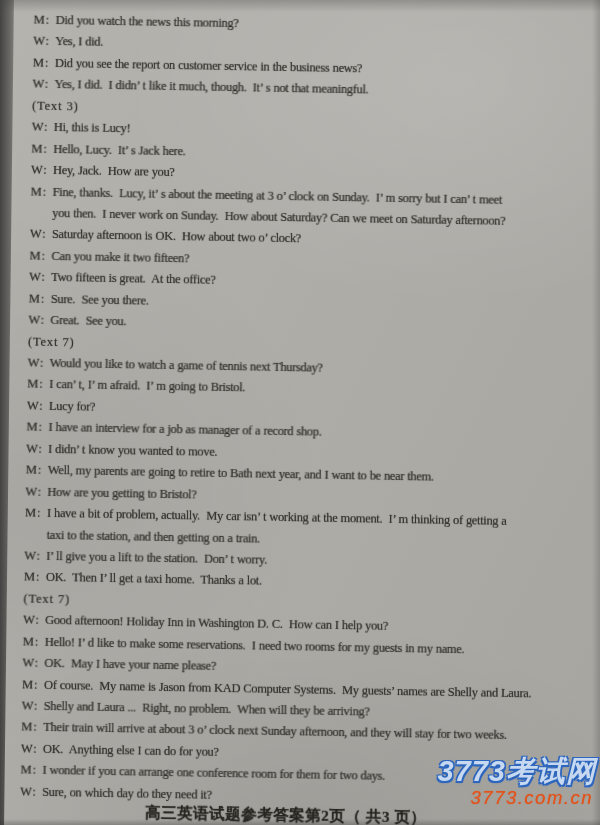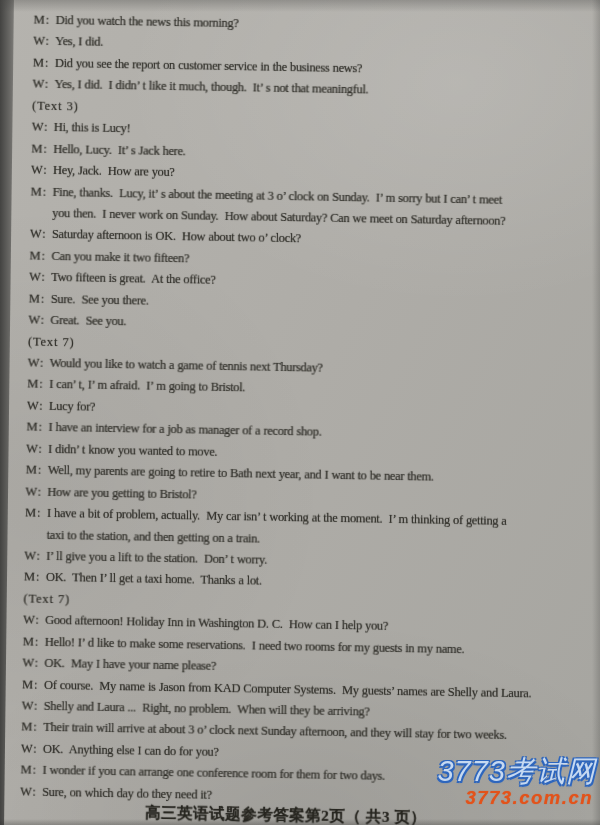--- a/index.html
+++ b/index.html
@@ -34,27 +34,27 @@
     clip-path:polygon(0 0,14px 0,4px 100%,0 100%);
   }
   .edge-top{position:absolute;top:0;left:0;width:100%;height:12px;pointer-events:none;
     background:linear-gradient(to bottom,rgba(70,70,68,0.32),rgba(70,70,68,0));}
   .edge-right{position:absolute;top:0;right:0;width:8px;height:100%;pointer-events:none;
     background:linear-gradient(to left,rgba(60,60,58,0.25),rgba(60,60,58,0));}
   .edge-bottom{position:absolute;bottom:0;left:0;width:100%;height:6px;pointer-events:none;
     background:linear-gradient(to top,rgba(40,40,38,0.28),rgba(40,40,38,0));}
   .wm-title{
     position:absolute;top:753px;right:4px;
-    font-family:"Liberation Sans",sans-serif;font-weight:normal;font-style:italic;
+    font-family:"Liberation Sans",sans-serif;font-weight:bold;font-style:italic;
     font-size:29px;line-height:36px;letter-spacing:1px;color:#c6d9f1;white-space:pre;
     text-shadow:-1.5px -1.5px 0 #2e66bd, 1.5px -1.5px 0 #2e66bd, -1.5px 1.5px 0 #2e66bd, 1.5px 1.5px 0 #2e66bd, 0 2px 2px rgba(46,102,189,0.55);
   }
   .wm-url{
     position:absolute;top:787px;right:7px;
-    font-family:"Liberation Sans",sans-serif;font-weight:bold;font-style:italic;
+    font-family:"Liberation Sans",sans-serif;font-weight:normal;font-style:italic;
     font-size:18.5px;letter-spacing:1.5px;color:#e2531b;white-space:pre;
     text-shadow:0 0 1px rgba(226,83,27,0.8);
   }
 </style>
 </head>
 <body>
 
 <div class="page">
   <div class="content">
     <div class="line"><span class="spk">M:</span><span class="txt">Did you watch the news this morning?</span></div>

